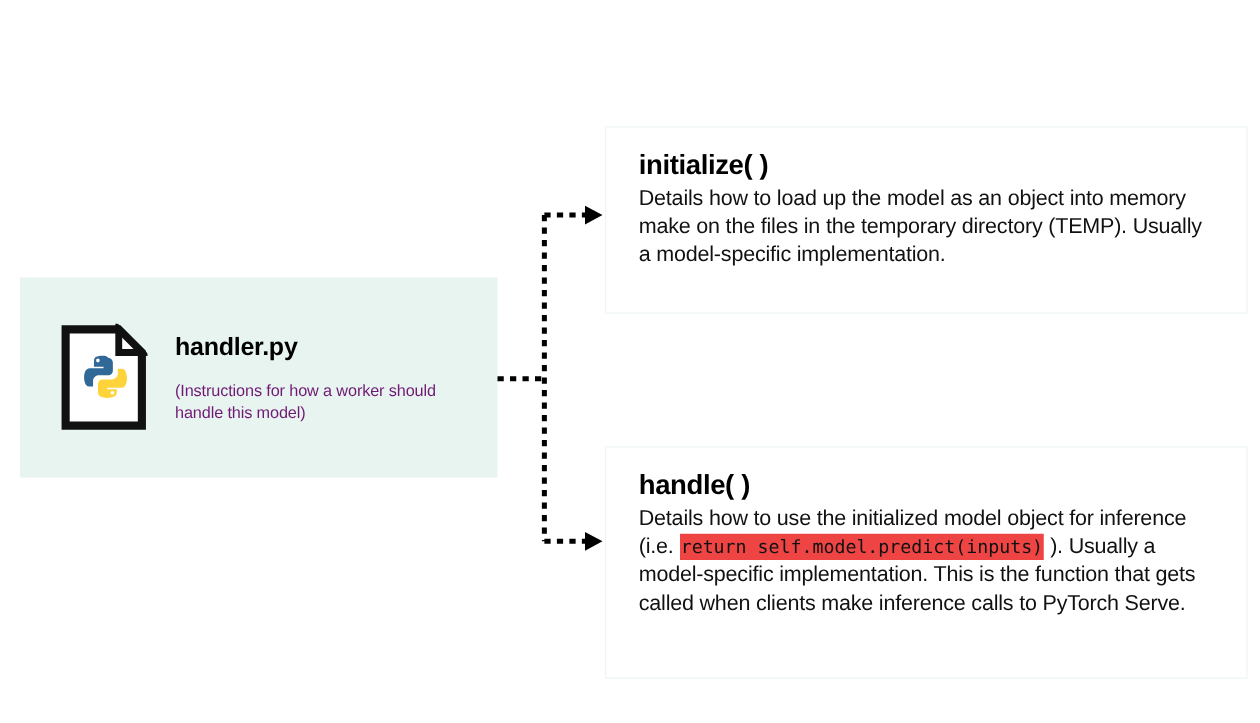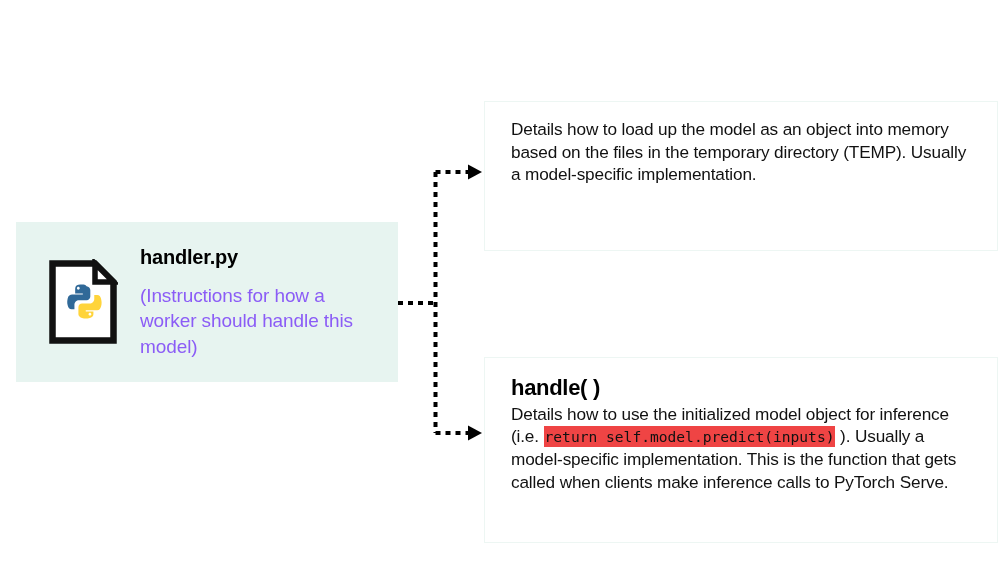--- a/index.html
+++ b/index.html
@@ -45,22 +45,22 @@
   }
   .source-title {
     font-size: 20px;
     font-weight: bold;
     color: #000000;
     letter-spacing: -0.2px;
     line-height: 1.2;
     margin-bottom: 14px;
   }
   .source-sub {
-    font-size: 19px;
-    color: #8b5cf6;
+    font-size: 13px;
+    color: #701a75;
     line-height: 1.33;
     max-width: 215px;
     letter-spacing: -0.1px;
   }
 
   
   .connector {
     position: absolute;
     left: 392px;
     top: 160px;
@@ -145,21 +145,22 @@
     <path d="M43.5 12 V273" stroke="#000000" stroke-width="4" fill="none" stroke-dasharray="5 5" stroke-linecap="butt"></path>
 
     <path d="M43.5 12 H79" stroke="#000000" stroke-width="4" fill="none" stroke-dasharray="5 5" stroke-linecap="butt"></path>
     <polygon points="76,4.5 90,12 76,19.5" fill="#000000"></polygon>
 
     <path d="M43.5 273 H79" stroke="#000000" stroke-width="4" fill="none" stroke-dasharray="5 5" stroke-linecap="butt"></path>
     <polygon points="76,265.5 90,273 76,280.5" fill="#000000"></polygon>
   </svg>
 
   <div class="panel panel-initialize">
-    <div class="panel-body">Details how to load up the model as an object into memory based on the files in the temporary directory (TEMP). Usually a model-specific implementation.</div>
+    <div class="panel-title">initialize( )</div>
+    <div class="panel-body">Details how to load up the model as an object into memory make on the files in the temporary directory (TEMP). Usually a model-specific implementation.</div>
   </div>
 
   <div class="panel panel-handle">
     <div class="panel-title">handle( )</div>
     <div class="panel-body">Details how to use the initialized model object for inference (i.e. <code class="inline-code">return self.model.predict(inputs)</code> ). Usually a model-specific implementation. This is the function that gets called when clients make inference calls to PyTorch Serve.</div>
   </div>
 
 </div>
 
 </body></html>

